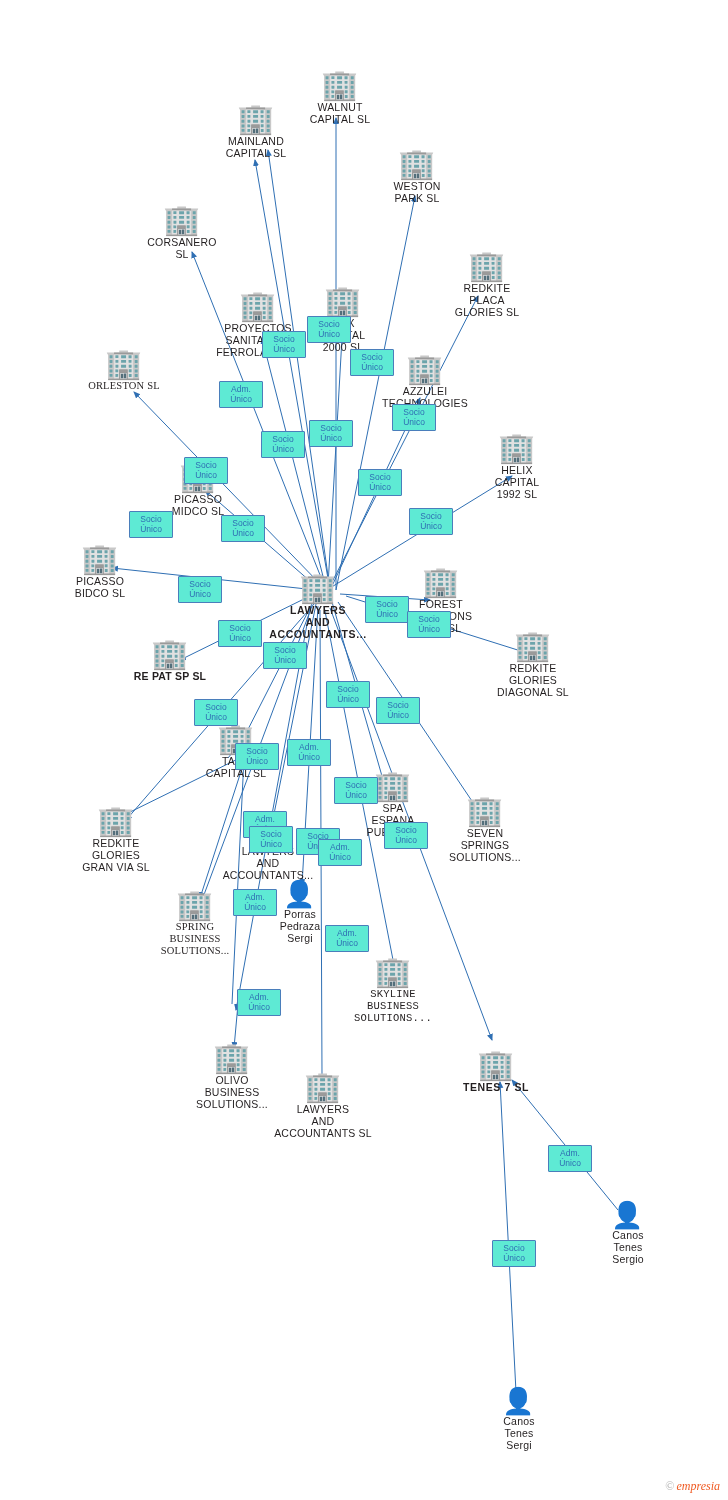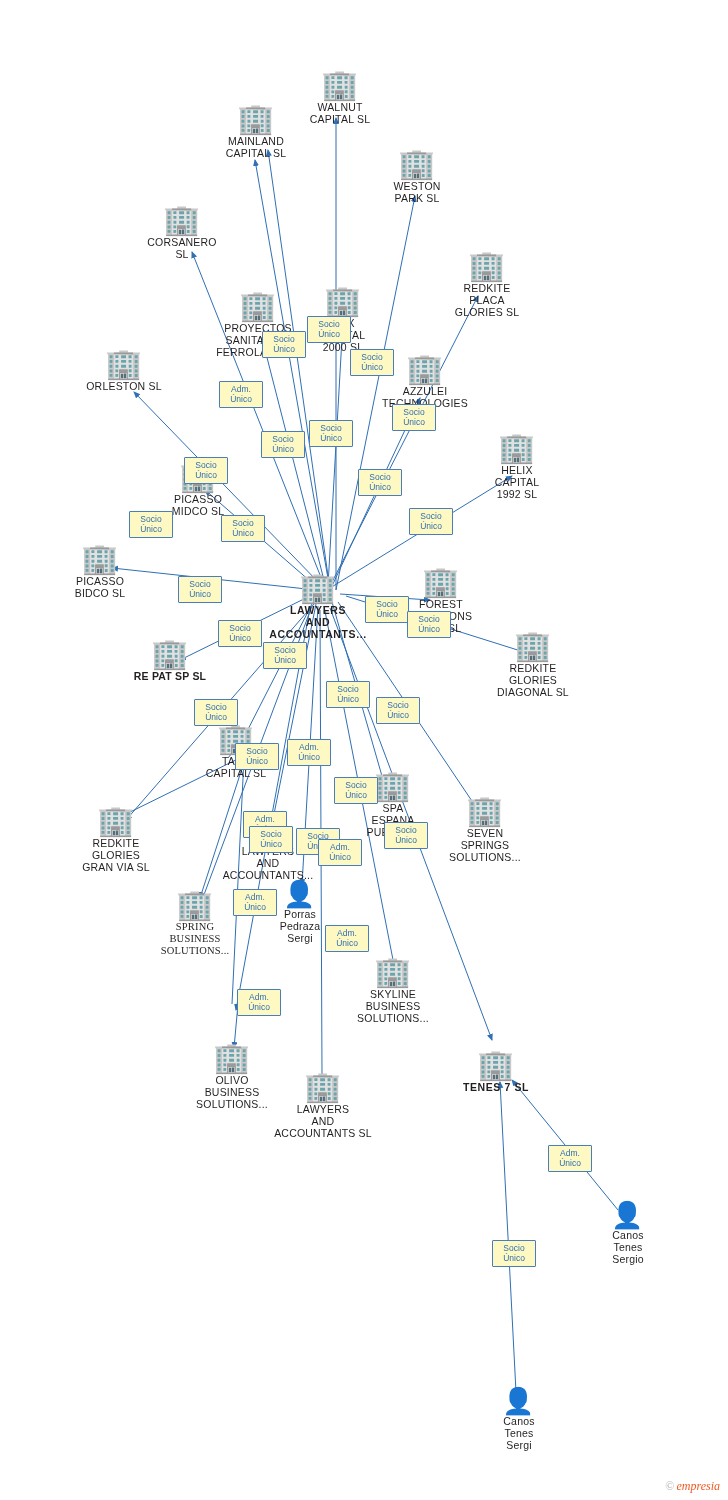--- a/index.html
+++ b/index.html
@@ -55,21 +55,21 @@
   }
   .node.bold .label {
     font-weight: bold;
     letter-spacing: 0.6px;
   }
   .tag {
     position: absolute;
     z-index: 5;
     box-sizing: border-box;
     border: 1px solid #4a7ebb;
-    background: #fef9c3;
+    background: #5eead4;
     color: #2f6fb3;
     font-size: 8.5px;
     line-height: 10px;
     text-align: center;
     padding: 2px 2px 3px 2px;
     width: 44px;
     margin-left: -22px;
     border-radius: 1px;
     white-space: pre-line;
   }
@@ -178,21 +178,21 @@
 FERROLANOS...</span>
       </div>
       <div class="node" style="left: 425px; top: 354px;">
         <span class="glyph">🏢</span>
         <span class="label" style="white-space: pre-line;">AZZULEI
 TECHNOLOGIES
 SL</span>
       </div>
       <div class="node" style="left: 124px; top: 349px;">
         <span class="glyph">🏢</span>
-        <span class="label" style="white-space: pre-line;">ORLESTON  SL</span>
+        <span class="label" style="white-space: pre-line; font-family: Liberation Serif, serif;">ORLESTON  SL</span>
       </div>
       <div class="node" style="left: 517px; top: 433px;">
         <span class="glyph">🏢</span>
         <span class="label" style="white-space: pre-line;">HELIX
 CAPITAL
 1992  SL</span>
       </div>
       <div class="node" style="left: 198px; top: 462px;">
         <span class="glyph">🏢</span>
         <span class="label" style="white-space: pre-line;">PICASSO
@@ -261,21 +261,21 @@
 SOLUTIONS...</span>
       </div>
       <div class="node person" style="left: 300px; top: 881px;">
         <span class="glyph">👤</span>
         <span class="label" style="white-space: pre-line;">Porras
 Pedraza
 Sergi</span>
       </div>
       <div class="node" style="left: 393px; top: 957px;">
         <span class="glyph">🏢</span>
-        <span class="label" style="white-space: pre-line;">SKYLINE
+        <span class="label" style="white-space: pre-line; font-family: Liberation Mono, monospace;">SKYLINE
 BUSINESS
 SOLUTIONS...</span>
       </div>
       <div class="node" style="left: 232px; top: 1043px;">
         <span class="glyph">🏢</span>
         <span class="label" style="white-space: pre-line;">OLIVO
 BUSINESS
 SOLUTIONS...</span>
       </div>
       <div class="node" style="left: 323px; top: 1072px;">

